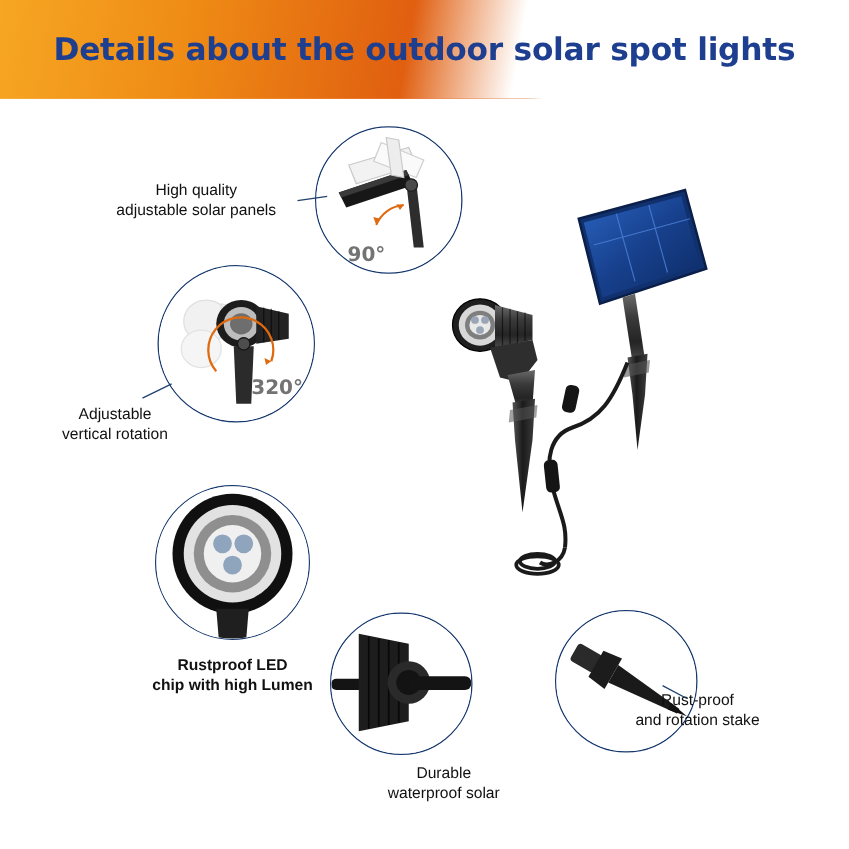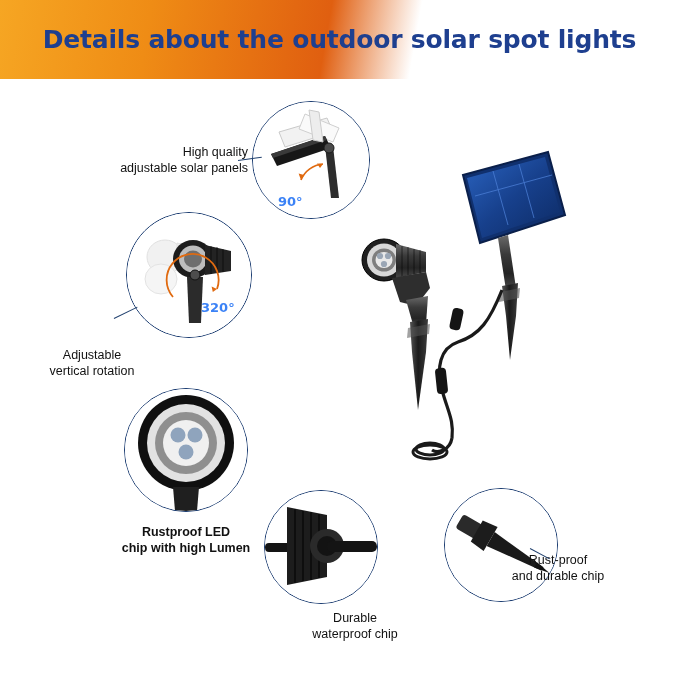--- a/index.html
+++ b/index.html
@@ -45,23 +45,23 @@
   
   .circle{
     position:absolute;border-radius:50%;
     border:1.4px solid #16386e;
     background:#fff;
     overflow:hidden;
   }
 
   .angle-text{
     position:absolute;
-    color:#3b82f6;
+    color:#737373;
     font-weight:bold;
-    font-size:13px;
+    font-size:16px;
     font-family:"DejaVu Sans", sans-serif;
   }
 
   
   .lead{position:absolute;background:#20406e;height:1.2px;transform-origin:0 50%;}
 
   svg{display:block;}
 </style>
 </head>
 <body>
@@ -157,21 +157,21 @@
       <circle cx="76" cy="46" r="5" fill="#4a4a4a" stroke="#1d1d1d" stroke-width="1"></circle>
 
       <polygon points="56,8 66,10 70,40 60,38" fill="#ededed" stroke="#cbcbcb" stroke-width="1"></polygon>
 
       <path d="M48,78 A26,26 0 0 1 70,62" fill="none" stroke="#e06a10" stroke-width="1.6"></path>
       <path d="M70,62 l-6,-0.6 l3,4.6 z" fill="#e06a10"></path>
       <path d="M48,78 l3.2,-5 l-5.6,-1.4 z" fill="#e06a10"></path>
     </svg>
   </div>
   <div class="angle-text" style="left:278px;top:194px;">90°</div>
-  <div class="label" style="left:66px;top:144px;width:182px;text-align:right;">High quality
+  <div class="label" style="left:66px;top:144px;width:182px;">High quality
 adjustable solar panels</div>
   <div class="lead" style="left:238px;top:160px;width:24px;transform:rotate(-8deg);"></div>
 
   <div class="circle" style="left:126px;top:212px;width:124px;height:124px;">
     <svg width="124" height="124" viewBox="0 0 124 124">
       <rect x="0" y="0" width="124" height="124" fill="#fff"></rect>
 
       <g opacity="0.5">
         <ellipse cx="38" cy="44" rx="18" ry="17" fill="#e4e4e4" stroke="#c0c0c0"></ellipse>
         <path d="M50,30 L74,36 L74,54 L50,58 Z" fill="#dcdcdc" stroke="#c0c0c0"></path>
@@ -190,21 +190,21 @@
       </g>
 
       <path d="M60,64 L76,64 L74,110 L62,110 Z" fill="#2b2b2b"></path>
       <circle cx="68" cy="62" r="5" fill="#4d4d4d" stroke="#151515"></circle>
 
       <path d="M46,84 A26,26 0 1 1 90,76" fill="none" stroke="#e06a10" stroke-width="1.8"></path>
       <path d="M90,76 l-5.4,-2.6 l1.2,5.6 z" fill="#e06a10"></path>
     </svg>
   </div>
   <div class="angle-text" style="left:201px;top:300px;">320°</div>
-  <div class="label" style="left:22px;top:323px;width:140px;margin-top:24px;">Adjustable
+  <div class="label" style="left:22px;top:323px;width:140px;">Adjustable
 vertical rotation</div>
   <div class="lead" style="left:114px;top:318px;width:26px;transform:rotate(-26deg);"></div>
 
   <div class="circle" style="left:124px;top:388px;width:122px;height:122px;">
     <svg width="122" height="122" viewBox="0 0 122 122">
       <rect x="0" y="0" width="122" height="122" fill="#fff"></rect>
       <circle cx="61" cy="54" r="48" fill="#101010"></circle>
       <circle cx="61" cy="54" r="39" fill="#e2e2e2"></circle>
       <circle cx="61" cy="54" r="31" fill="#8f8f8f"></circle>
       <circle cx="61" cy="54" r="23" fill="#f0f0f0"></circle>
@@ -229,30 +229,30 @@
         <line x1="38" y1="20" x2="38" y2="90"></line>
         <line x1="46" y1="21" x2="46" y2="89"></line>
         <line x1="54" y1="23" x2="54" y2="87"></line>
       </g>
       <circle cx="62" cy="55" r="17" fill="#2a2a2a"></circle>
       <circle cx="62" cy="55" r="10" fill="#131313"></circle>
       <rect x="62" y="50" width="50" height="11" rx="5" fill="#141414"></rect>
     </svg>
   </div>
   <div class="label" style="left:280px;top:610px;width:150px;">Durable
-waterproof chip</div>
+waterproof solar</div>
 
   <div class="circle" style="left:444px;top:488px;width:112px;height:112px;">
     <svg width="112" height="112" viewBox="0 0 112 112">
       <rect x="0" y="0" width="112" height="112" fill="#fff"></rect>
       <g transform="rotate(30 56 56)">
         <rect x="8" y="48" width="22" height="16" rx="3" fill="#2a2a2a"></rect>
         <path d="M28,44 L44,42 L44,70 L28,68 Z" fill="#1c1c1c"></path>
         <path d="M44,48 L104,54 L104,58 L44,64 Z" fill="#1a1a1a"></path>
         <path d="M96,53 L112,56 L96,59 Z" fill="#111"></path>
       </g>
     </svg>
   </div>
   <div class="label" style="left:478px;top:552px;width:160px;">Rust-proof
-and durable chip</div>
+and rotation stake</div>
   <div class="lead" style="left:530px;top:548px;width:22px;transform:rotate(28deg);"></div>
 
 </div>
 
 </body></html>

